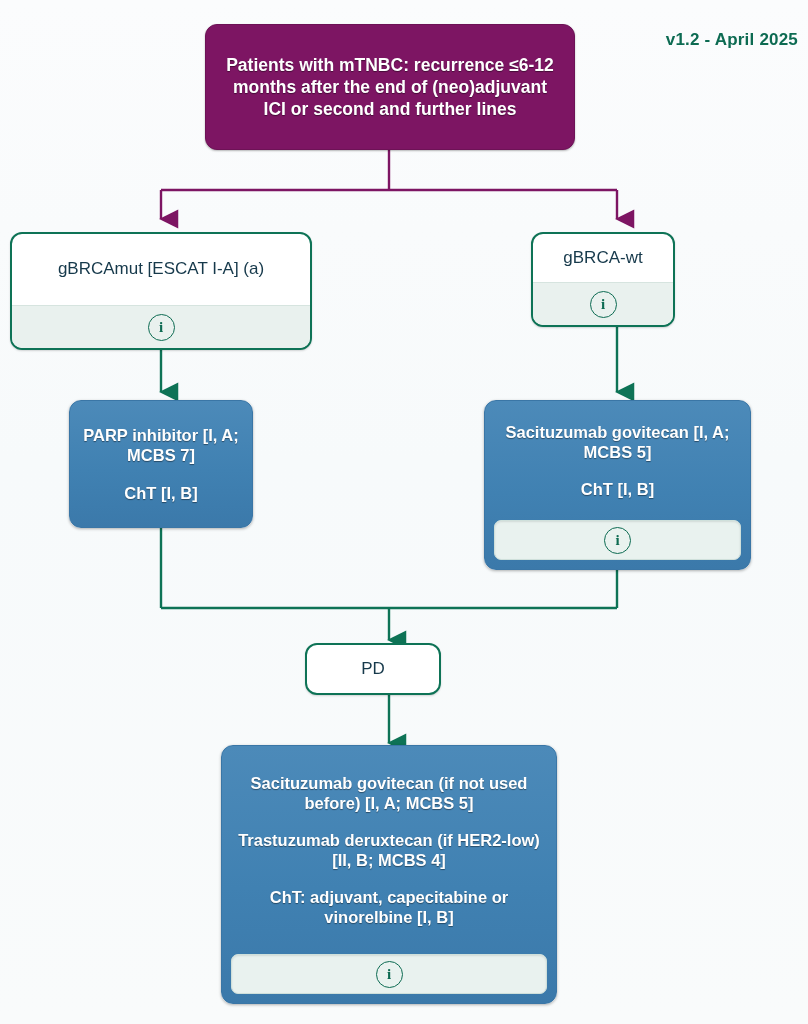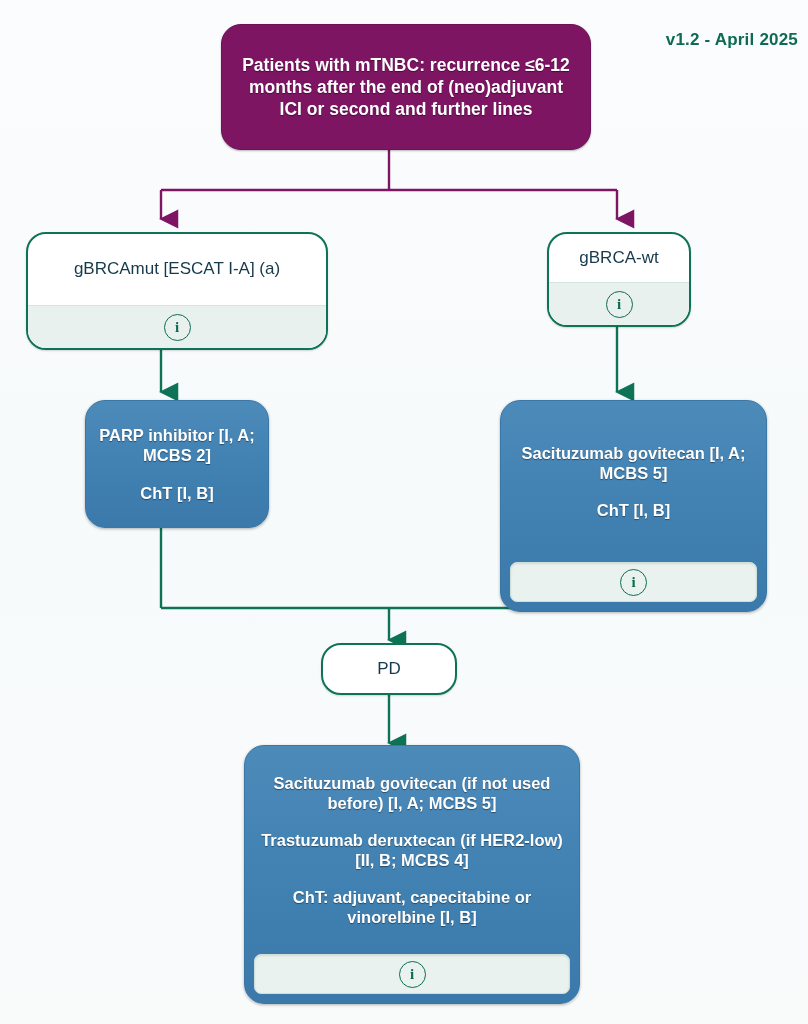--- a/index.html
+++ b/index.html
@@ -21,24 +21,23 @@
     position: absolute;
     left: 0; top: 0;
     width: 808px; height: 1024px;
     pointer-events: none;
   }
 
   
   .node {
     position: absolute;
     box-sizing: border-box;
-    border-radius: 20px;
+    border-radius: 12px;
     display: flex;
     flex-direction: column;
-    margin-left: 16px;
   }
 
   
   .node.purple {
     background: #7d1563;
     border: 1px solid #6d1256;
     box-shadow: 0 1px 2px rgba(0,0,0,.28);
   }
   .node.purple .body {
     flex: 1;
@@ -211,42 +210,42 @@
     <div class="body">
       <span class="txt">gBRCA-wt</span>
     </div>
     <div class="infostrip">
       <span class="iicon">i</span>
     </div>
   </div>
 
   <div class="node blue" style="left:69px; top:400px; width:184px; height:128px;">
     <div class="body">
-      <span class="txt">PARP inhibitor [I, A; MCBS 2]</span>
+      <span class="txt">PARP inhibitor [I, A; MCBS 7]</span>
       <span class="txt">ChT [I, B]</span>
     </div>
   </div>
 
-  <div class="node blue" style="left:484px; top:400px; width:267px; height:212px;">
+  <div class="node blue" style="left:484px; top:400px; width:267px; height:170px;">
     <div class="body">
       <span class="txt">Sacituzumab govitecan [I, A; MCBS 5]</span>
       <span class="txt">ChT [I, B]</span>
     </div>
     <div class="infopill">
       <span class="iicon">i</span>
     </div>
   </div>
 
   <div class="node green" style="left:305px; top:643px; width:136px; height:52px;">
     <div class="body">
       <span class="txt">PD</span>
     </div>
   </div>
 
-  <div class="node blue" style="left:228px; top:745px; width:336px; height:259px;">
+  <div class="node blue" style="left:221px; top:745px; width:336px; height:259px;">
     <div class="body">
       <span class="txt">Sacituzumab govitecan (if not used before) [I, A; MCBS 5]</span>
       <span class="txt">Trastuzumab deruxtecan (if HER2-low) [II, B; MCBS 4]</span>
       <span class="txt">ChT: adjuvant, capecitabine or vinorelbine [I, B]</span>
     </div>
     <div class="infopill">
       <span class="iicon">i</span>
     </div>
   </div>
 

